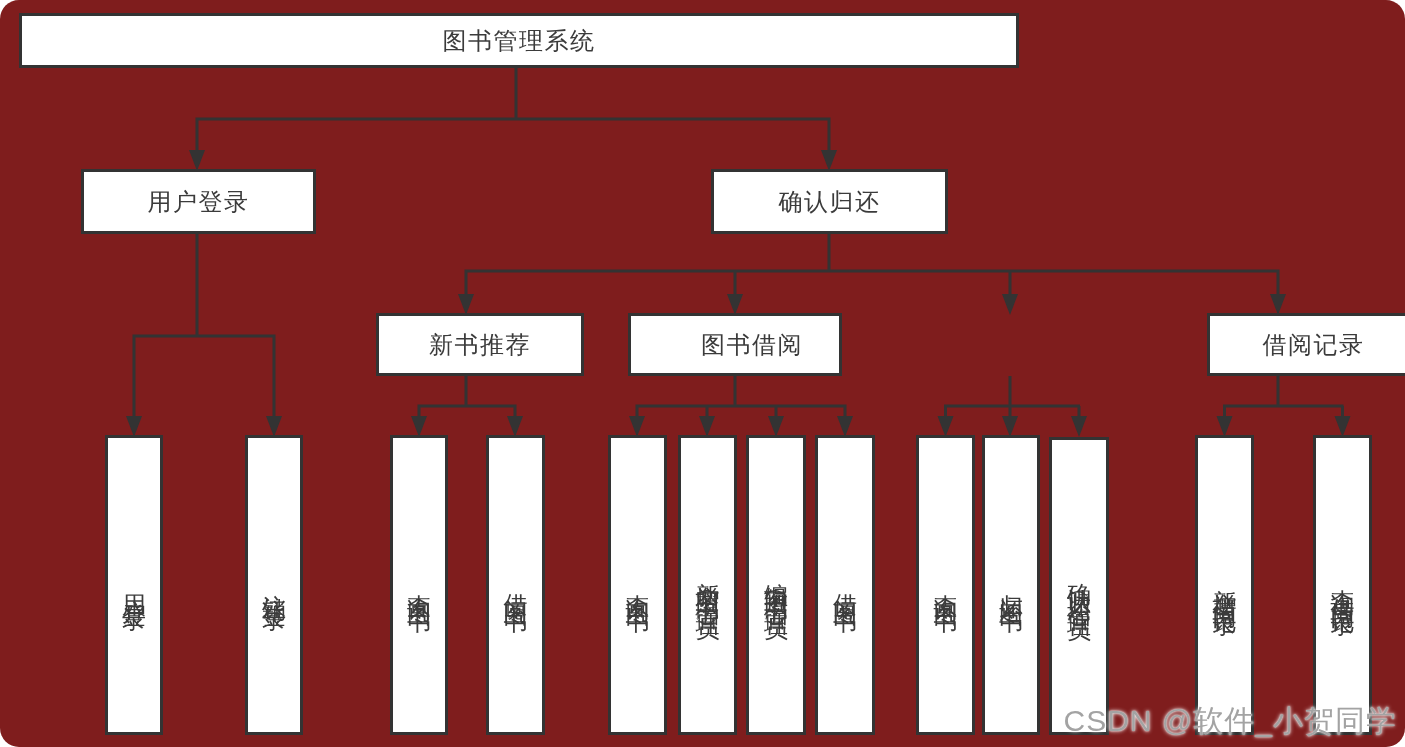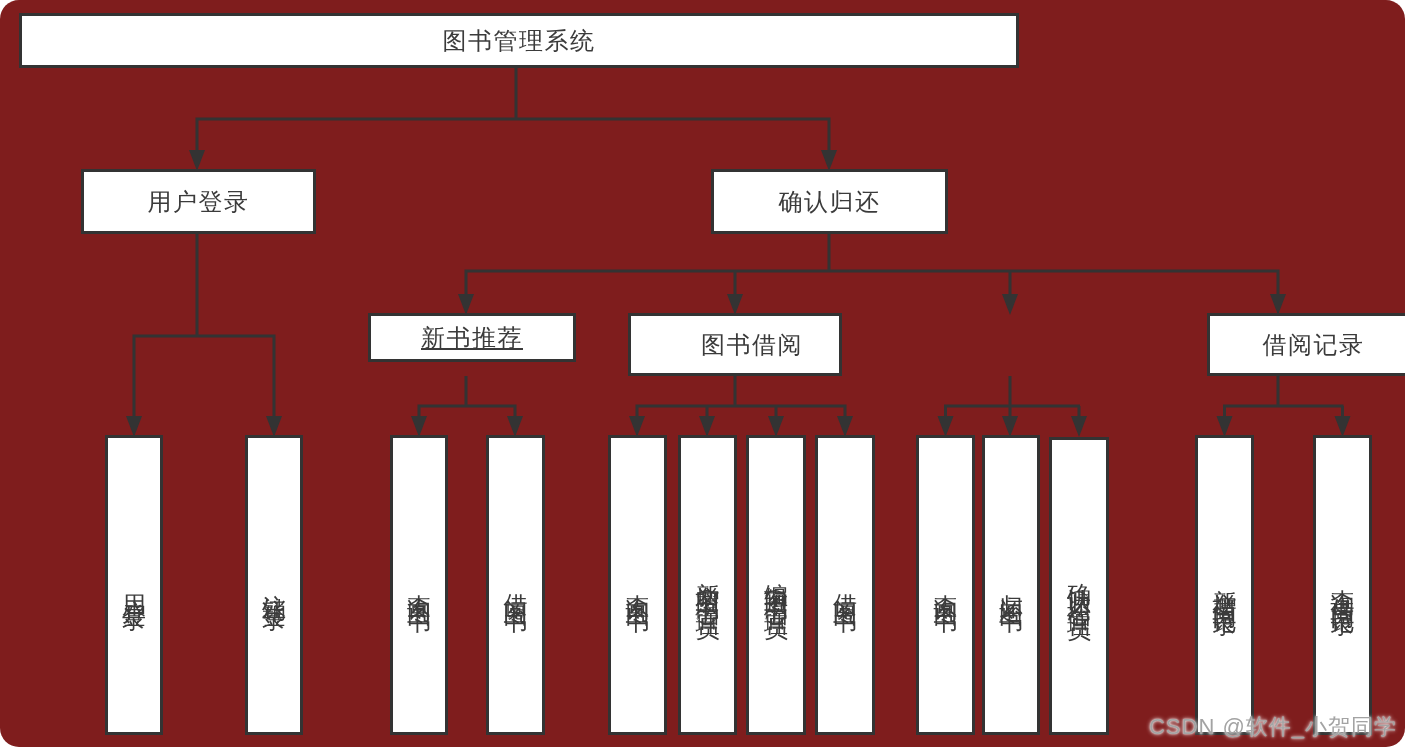--- a/index.html
+++ b/index.html
@@ -11,21 +11,21 @@
   .node {
     position:absolute; background:#ffffff; border:3px solid #333333;
     box-sizing:border-box; display:flex; align-items:center; justify-content:center;
     font-size:24px; letter-spacing:1.5px; color:#3b3b3b; text-align:center;
   }
   .vnode span {
     writing-mode:vertical-rl; text-orientation:mixed;
     letter-spacing:5px; line-height:1; white-space:nowrap;
   }
   .watermark {
-    position:absolute; right:8px; bottom:5px; font-size:22px; letter-spacing:1px;
+    position:absolute; right:8px; bottom:5px; font-size:30px; letter-spacing:1px;
     color:#a3a3a3; text-shadow:0 0 2px #ffffff, 0 0 4px #ffffff; z-index:5;
   }
 </style>
 </head>
 <body>
 
 <div class="canvas">
 
   <svg class="wires" viewBox="0 0 1405 747" xmlns="http://www.w3.org/2000/svg">
     <g stroke="#333333" stroke-width="3" fill="none">
@@ -78,21 +78,21 @@
     <span>图书管理系统</span>
   </div>
 
   <div class="node" style="left:81px; top:169px; width:235px; height:65px;">
     <span>用户登录</span>
   </div>
   <div class="node" style="left:711px; top:169px; width:237px; height:65px;">
     <span>确认归还</span>
   </div>
 
-  <div class="node" style="left:368px; top:313px; width:208px; height:49px;text-decoration:underline;">
+  <div class="node" style="left:376px; top:313px; width:208px; height:63px;">
     <span>新书推荐</span>
   </div>
   <div class="node" style="left:628px; top:313px; width:214px; height:63px;padding-left:34px;">
     <span>图书借阅</span>
   </div>
   <div class="node" style="left:1172px; top:313px; width:213px; height:63px;margin-left:35px;">
     <span>借阅记录</span>
   </div>
 
   <div class="node vnode" style="left:105px; top:435px; width:58px; height:300px;">

